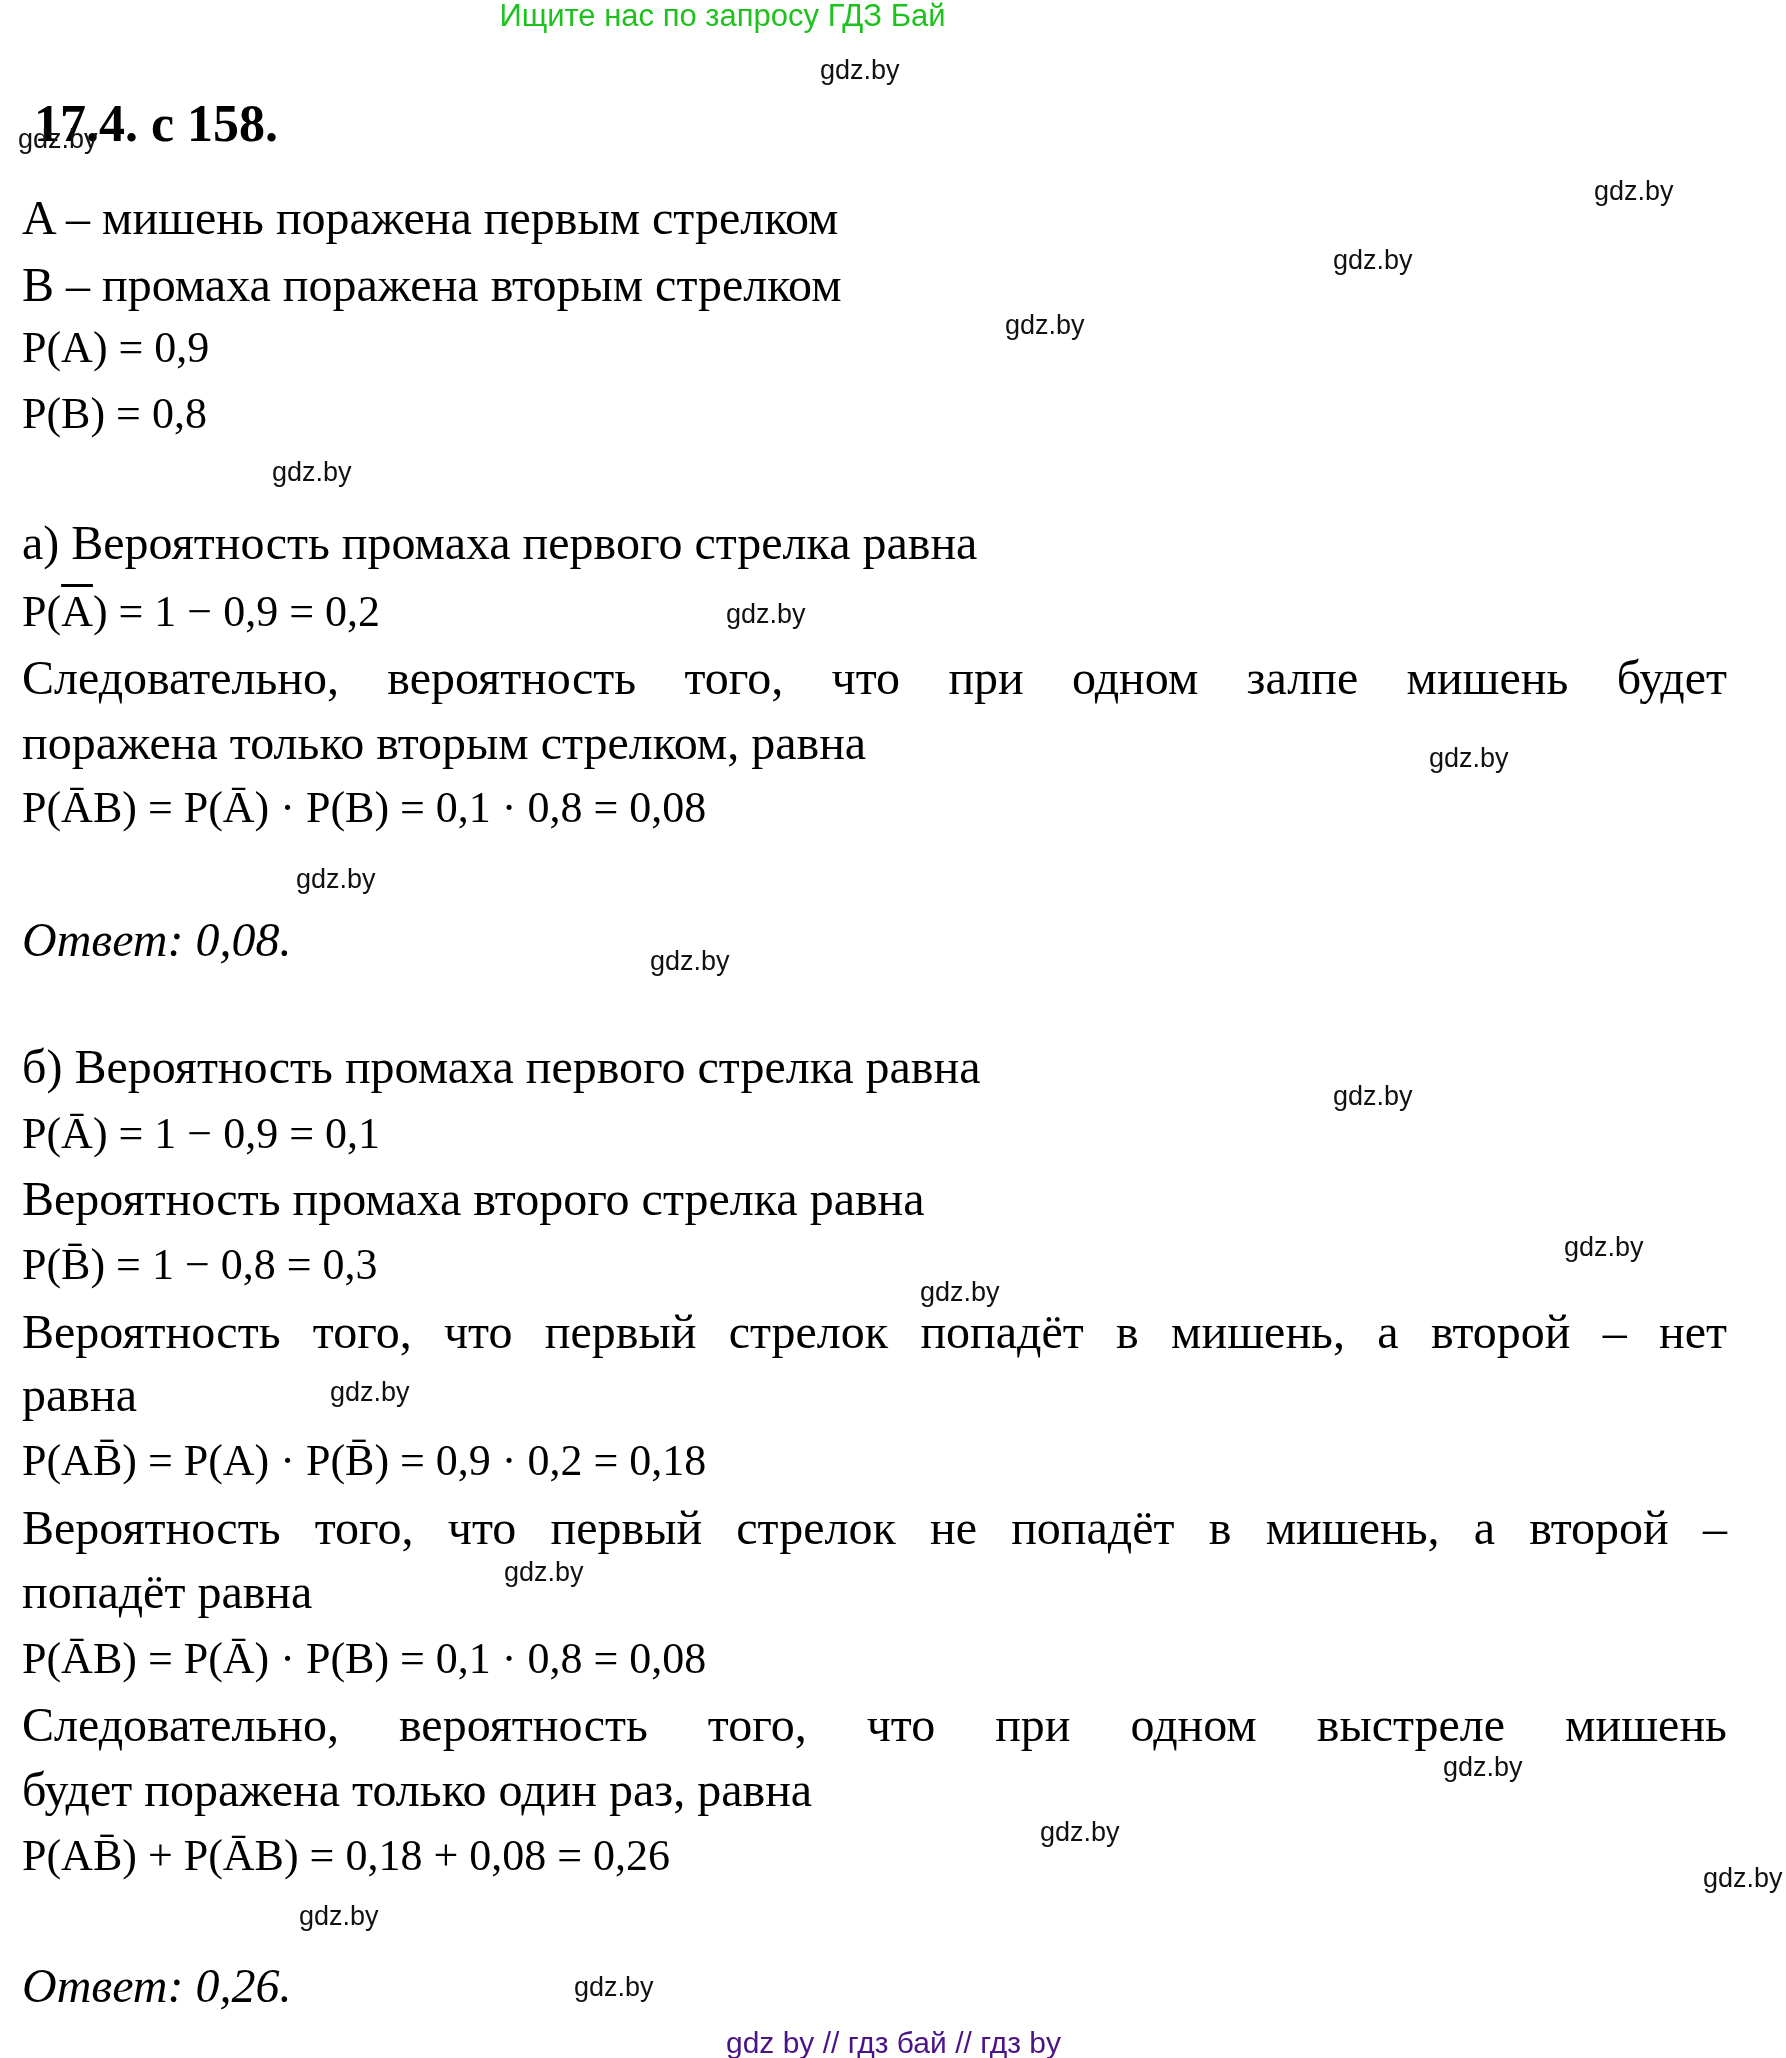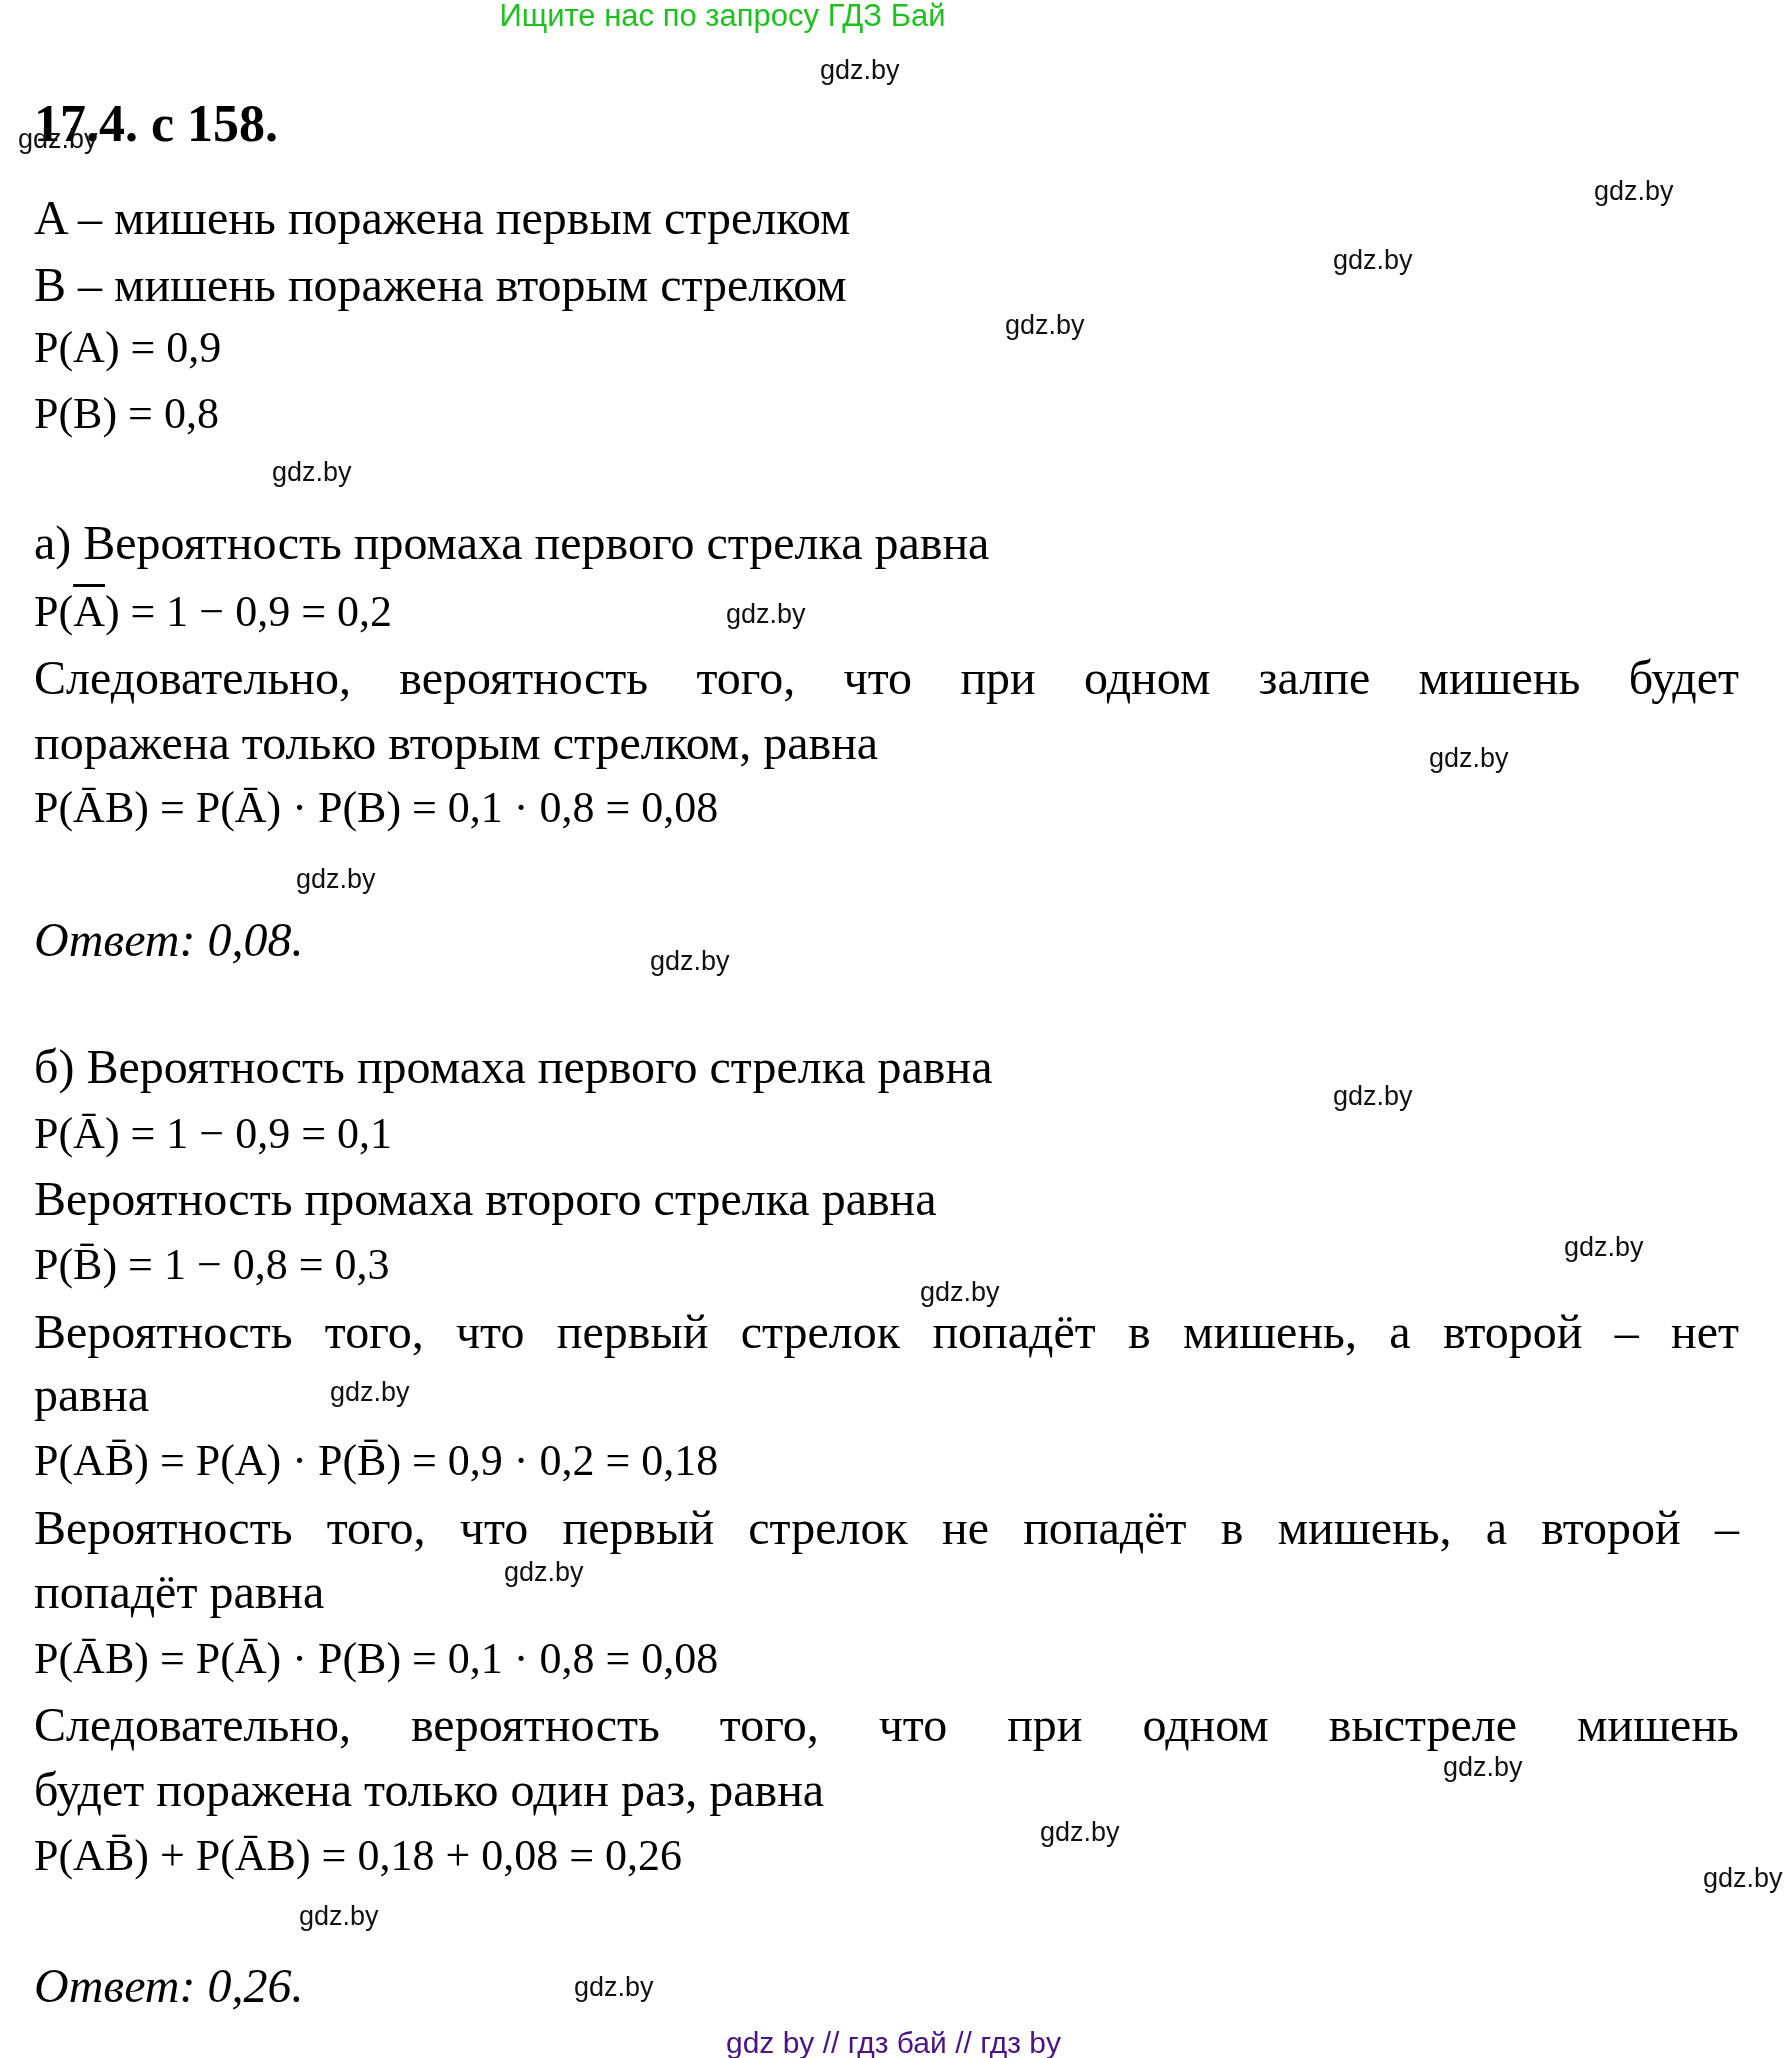--- a/index.html
+++ b/index.html
@@ -2,39 +2,39 @@
 <html><head>
 <meta charset="utf-8">
 <style>
   html, body { margin:0; padding:0; background:#ffffff; }
   body { width:1787px; height:2058px; position:relative; overflow:hidden; }
   .abs { position:absolute; white-space:nowrap; }
   .hdr { left:0; width:1445px; top:0; height:32.5px; text-align:center; color:#1ec21e;
          font-family:"Liberation Sans", sans-serif; font-size:31px; line-height:32.5px; }
   .title { left:34px; top:59px; font-family:"Liberation Serif", serif; font-weight:bold;
            font-size:52px; line-height:57px; color:#000;margin-top:36px; }
-  .line { left:34px; height:65px; line-height:65px; color:#000;
+  .line { left:22px; height:65px; line-height:65px; color:#000;
           font-family:"Liberation Serif", serif; font-size:48px; }
   .just { width:1705px; text-align:justify; text-align-last:justify; }
   .math { font-family:Liberation Serif, serif; font-size:44px; }
   .ans { font-family:"Liberation Serif", serif; font-style:italic; font-size:48px; }
   .bar { text-decoration:overline; text-decoration-thickness:2.9px; }
   .wm { font-family:Liberation Sans, sans-serif; font-size:27px; line-height:31px; color:#111; }
   .footer { left:0; width:1787px; top:2028px; height:30px; text-align:center;
             font-family:"Liberation Sans", sans-serif; font-size:30px; line-height:30px; color:#4a1486; }
 </style>
 </head>
 <body>
 
 <div class="abs hdr">Ищите нас по запросу ГДЗ Бай</div>
 
 <div class="abs title">17.4. с 158.</div>
 
 <div class="abs line" style="top:185px">A – мишень поражена первым стрелком</div>
-<div class="abs line" style="top:252px">B – мишень поражена вторым стрелком</div>
+<div class="abs line" style="top:252px">B – промаха поражена вторым стрелком</div>
 <div class="abs line math" style="top:315px">P(A) = 0,9</div>
 <div class="abs line math" style="top:381px">P(B) = 0,8</div>
 
 <div class="abs line" style="top:510px">а) Вероятность промаха первого стрелка равна</div>
 <div class="abs line math" style="top:579px"><span>P(</span><span class="bar">A</span><span>) = 1 − 0,9 = 0,2</span></div>
 <div class="abs line just" style="top:645px">Следовательно, вероятность того, что при одном залпе мишень будет</div>
 <div class="abs line" style="top:710px">поражена только вторым стрелком, равна</div>
 <div class="abs line math" style="top:775px">P(ĀB) = P(Ā) · P(B) = 0,1 · 0,8 = 0,08</div>
 <div class="abs line ans" style="top:907px">Ответ: 0,08.</div>
 

